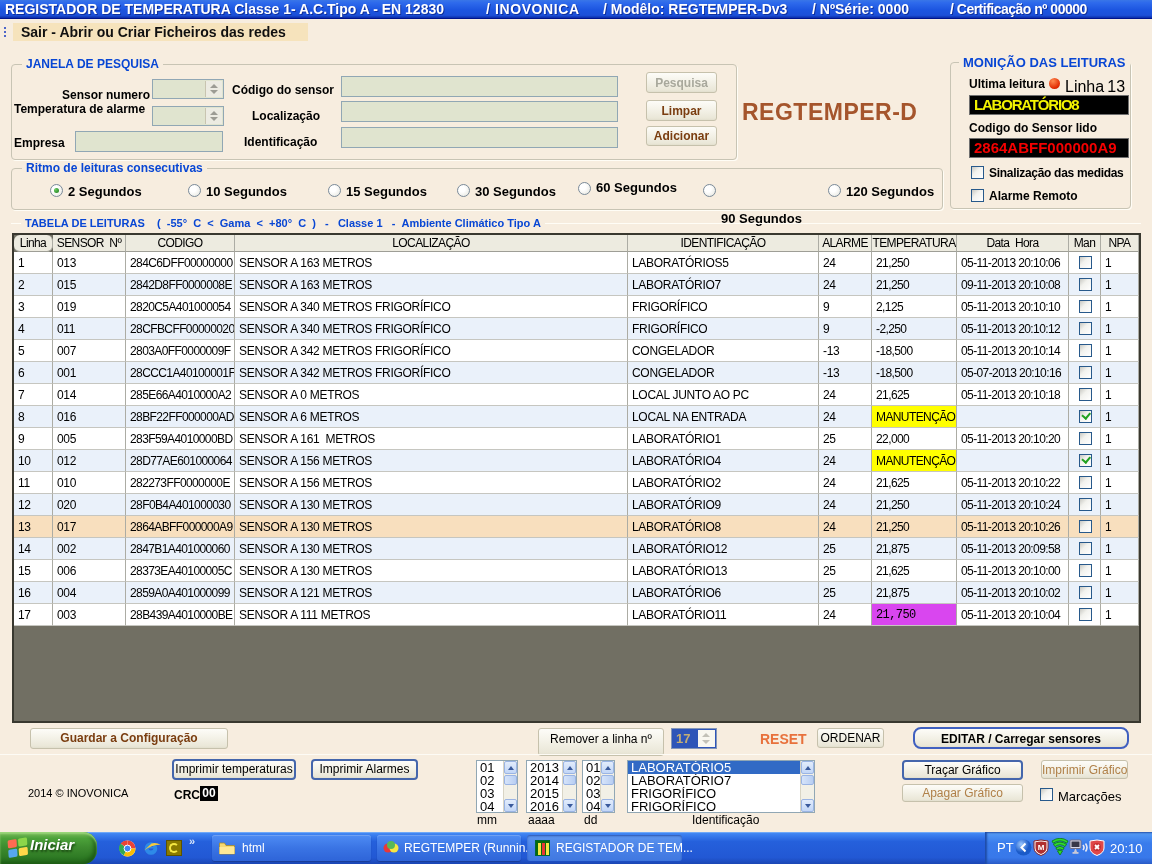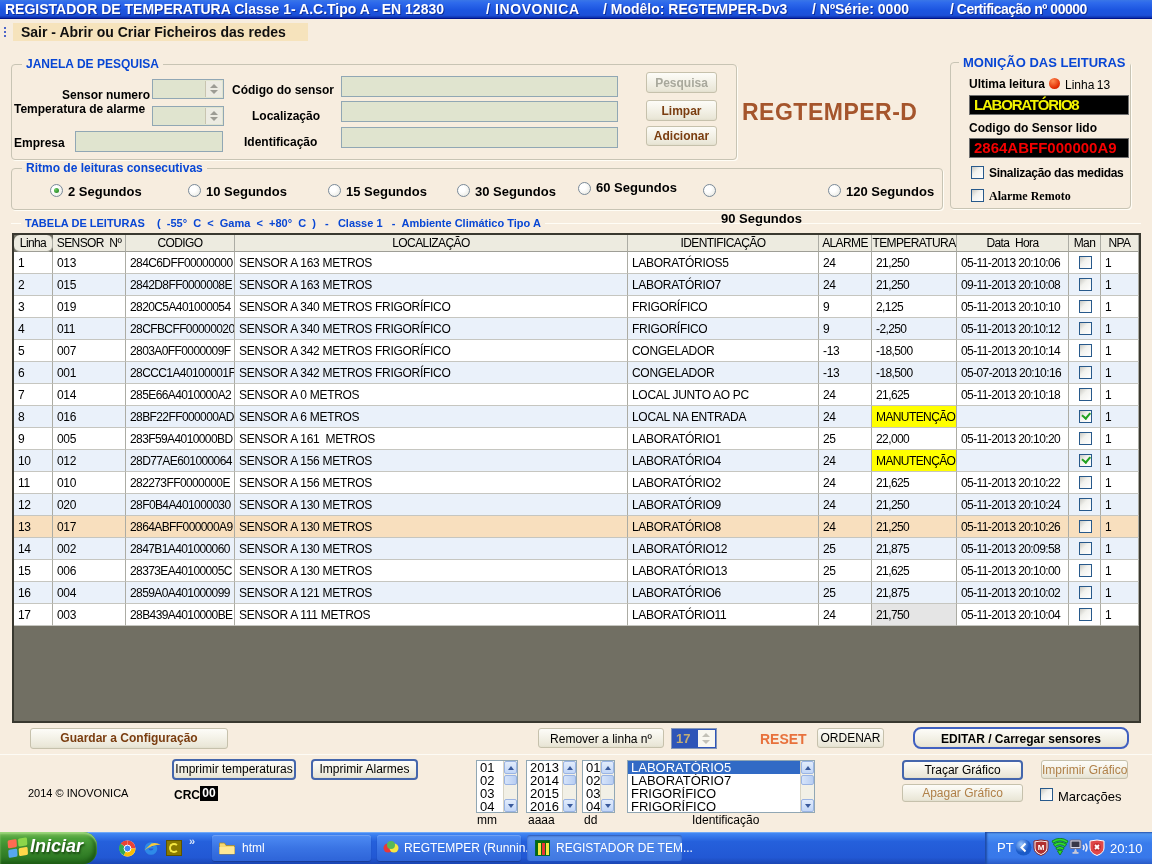--- a/index.html
+++ b/index.html
@@ -137,28 +137,28 @@
 <div class="radio" style="left:703px; top:184px;"></div>
 <span class="rlabel" style="left:721px; top:184px;margin-top:27px;">90 Segundos</span>
 <div class="radio" style="left:828px; top:184px;"></div>
 <span class="rlabel" style="left:846px; top:184px;">120 Segundos</span>
 
 <div class="grp" style="left:950px; top:62px; width:181px; height:147px;">
   <b class="t" style="left:8px; font-size:13px;">MONIÇÃO DAS LEITURAS</b>
 </div>
 <label class="fl" style="left:969px; top:77px;">Ultima leitura</label>
 <div class="abs" style="left:1049px; top:78px; width:11px; height:11px; border-radius:50%; background:radial-gradient(circle at 4px 3px,#FF8A50,#E02800 70%,#B01800);"></div>
-<span class="abs" style="left:1065px; top:78px; font-size:12px; color:#000;">Linha 13</span>
+<span class="abs" style="left:1065px; top:78px; font-size:16px; color:#000;">Linha 13</span>
 <div class="led" style="left:969px; top:95px; width:160px; height:20px; color:#F3F300; letter-spacing:-1.2px;">LABORATÓRIO8</div>
 <label class="fl" style="left:969px; top:121px;">Codigo do Sensor lido</label>
 <div class="led" style="left:969px; top:138px; width:160px; height:20px; color:#F50000;">2864ABFF000000A9</div>
 <div class="cb" style="left:971px; top:166px;"></div>
 <label class="fl" style="left:989px; top:166px; letter-spacing:-0.3px;">Sinalização das medidas</label>
 <div class="cb" style="left:971px; top:189px;"></div>
-<label class="fl" style="left:989px; top:189px;font-family:Liberation Serif, serif;">Alarme Remoto</label>
+<label class="fl" style="left:989px; top:189px;">Alarme Remoto</label>
 
 <div class="abs" style="left:11px; top:223px; width:1130px; height:1px; background:#C8C4B4; border-bottom:1px solid #FFFDF6;"></div>
 <div class="abs" style="left:21px; top:217px; background:#F7EDDF; padding:0 4px; font-size:11px; font-weight:bold; color:#0846D4; white-space:nowrap;">TABELA DE LEITURAS&nbsp;&nbsp;&nbsp;&nbsp;(&nbsp;&nbsp;-55°&nbsp;&nbsp;C&nbsp;&nbsp;&lt;&nbsp;&nbsp;Gama&nbsp;&nbsp;&lt;&nbsp;&nbsp;+80°&nbsp;&nbsp;C&nbsp;&nbsp;)&nbsp;&nbsp;&nbsp;-&nbsp;&nbsp;&nbsp;Classe 1&nbsp;&nbsp;&nbsp;-&nbsp;&nbsp;Ambiente Climático Tipo A</div>
 
 <div id="tbl">
     <div class="hd" style="left:0px;width:39px;border-radius:6px;">Linha</div>
     <div class="hd" style="left:39px;width:73px;">SENSOR&nbsp;&nbsp;Nº</div>
     <div class="hd" style="left:112px;width:109px;">CODIGO</div>
     <div class="hd" style="left:221px;width:393px;">LOCALIZAÇÃO</div>
     <div class="hd" style="left:614px;width:191px;">IDENTIFICAÇÃO</div>
@@ -358,30 +358,30 @@
     <div class="c" style="left:1055px;top:347px;width:32px;background:#EAF1FA;">
       <div class="cb" style="left:10px;top:4px;"></div>
     </div>
     <div class="c" style="left:1087px;top:347px;width:38px;background:#EAF1FA;">1</div>
     <div class="c" style="left:0px;top:369px;width:39px;background:#FFFFFF;">17</div>
     <div class="c" style="left:39px;top:369px;width:73px;background:#FFFFFF;">003</div>
     <div class="c" style="left:112px;top:369px;width:109px;background:#FFFFFF;letter-spacing:-0.6px;">28B439A4010000BE</div>
     <div class="c" style="left:221px;top:369px;width:393px;background:#FFFFFF;">SENSOR A 111 METROS</div>
     <div class="c" style="left:614px;top:369px;width:191px;background:#FFFFFF;">LABORATÓRIO11</div>
     <div class="c" style="left:805px;top:369px;width:53px;background:#FFFFFF;">24</div>
-    <div class="c" style="left:858px;top:369px;width:85px;background:#e5e5e5;letter-spacing:-0.6px;">21,750</div>
+    <div class="c" style="left:858px;top:369px;width:85px;background:#d946ef;letter-spacing:-0.6px;font-family:Liberation Mono, monospace;">21,750</div>
     <div class="c" style="left:943px;top:369px;width:112px;background:#FFFFFF;letter-spacing:-0.6px;">05-11-2013 20:10:04</div>
     <div class="c" style="left:1055px;top:369px;width:32px;background:#FFFFFF;">
       <div class="cb" style="left:10px;top:4px;"></div>
     </div>
     <div class="c" style="left:1087px;top:369px;width:38px;background:#FFFFFF;">1</div>
   </div>
 
 <div class="btn brown" style="left:30px; top:728px; width:198px; height:21px; line-height:19px;">Guardar a Configuração</div>
-<div class="btn" style="left:538px; top:728px; width:126px; height:20px; line-height:20px;">Remover a linha nº</div>
+<div class="btn" style="left:538px; top:728px; width:126px; height:28px; line-height:20px;">Remover a linha nº</div>
 <div class="tbx" style="left:671px; top:728px; width:46px; height:21px; background:#2E55B8; border-color:#8496B8;">
   <span style="position:absolute; left:4px; top:2px; font-size:13px; font-weight:bold; color:#C4AE74;">17</span>
   <div class="spin lt" style="background:#F8F7F0; border-left:none;"></div>
 </div>
 <div class="abs" style="left:760px; top:731px; font-size:14px; font-weight:bold; color:#E8713C;">RESET</div>
 <div class="btn" style="left:817px; top:728px; width:67px; height:20px; line-height:19px;">ORDENAR</div>
 <div class="btn bold" style="left:913px; top:727px; width:216px; height:22px; line-height:21px; border:2px solid #4060C0; border-radius:8px;">EDITAR / Carregar sensores</div>
 
 <div class="abs" style="left:0px; top:754px; width:1152px; height:1px; background:#E2DBC9; border-bottom:1px solid #FDFBF5;"></div>
 <div class="btn blue" style="left:172px; top:759px; width:124px; height:21px; line-height:17px;">Imprimir temperaturas</div>
@@ -453,21 +453,21 @@
     box-shadow:inset 0 2px 2px #9CD87C, inset -3px -2px 4px #1C5A14;">
 
     <svg width="22" height="22" style="position:absolute;left:7px;top:4px;transform:rotate(-4deg);" viewBox="0 0 22 22">
       <g transform="skewY(-6)">
         <rect x="1" y="4" width="9" height="8" rx="1.5" fill="#FF6B52"></rect>
         <rect x="11.5" y="4" width="9" height="8" rx="1.5" fill="#8CD64A"></rect>
         <rect x="1" y="13.5" width="9" height="8" rx="1.5" fill="#57A8F0"></rect>
         <rect x="11.5" y="13.5" width="9" height="8" rx="1.5" fill="#FFD84A"></rect>
       </g>
     </svg>
-    <span style="position:absolute; left:30px; top:4px; font-size:18px; font-weight:bold; font-style:italic; color:#fff; text-shadow:1px 2px 2px #1A4A12;">Iniciar</span>
+    <span style="position:absolute; left:30px; top:4px; font-size:15px; font-weight:bold; font-style:italic; color:#fff; text-shadow:1px 2px 2px #1A4A12;">Iniciar</span>
   </div>
 
   <svg width="17" height="17" style="position:absolute;left:119px;top:8px;" viewBox="0 0 17 17">
     <circle cx="8.5" cy="8.5" r="8" fill="#fff"></circle>
     <path d="M8.5 0.5 A8 8 0 0 1 16.5 8.5 L8.5 8.5 Z" fill="#EA4335"></path>
     <path d="M16.5 8.5 A8 8 0 0 1 4.5 15.4 L8.5 8.5 Z" fill="#FBBC05"></path>
     <path d="M4.5 15.4 A8 8 0 0 1 1.6 3.5 L8.5 8.5 Z" fill="#34A853"></path>
     <path d="M1.6 3.5 A8 8 0 0 1 8.5 0.5 L8.5 8.5 Z" fill="#EA4335"></path>
     <circle cx="8.5" cy="8.5" r="3.4" fill="#4285F4" stroke="#fff" stroke-width="1"></circle>
   </svg>

